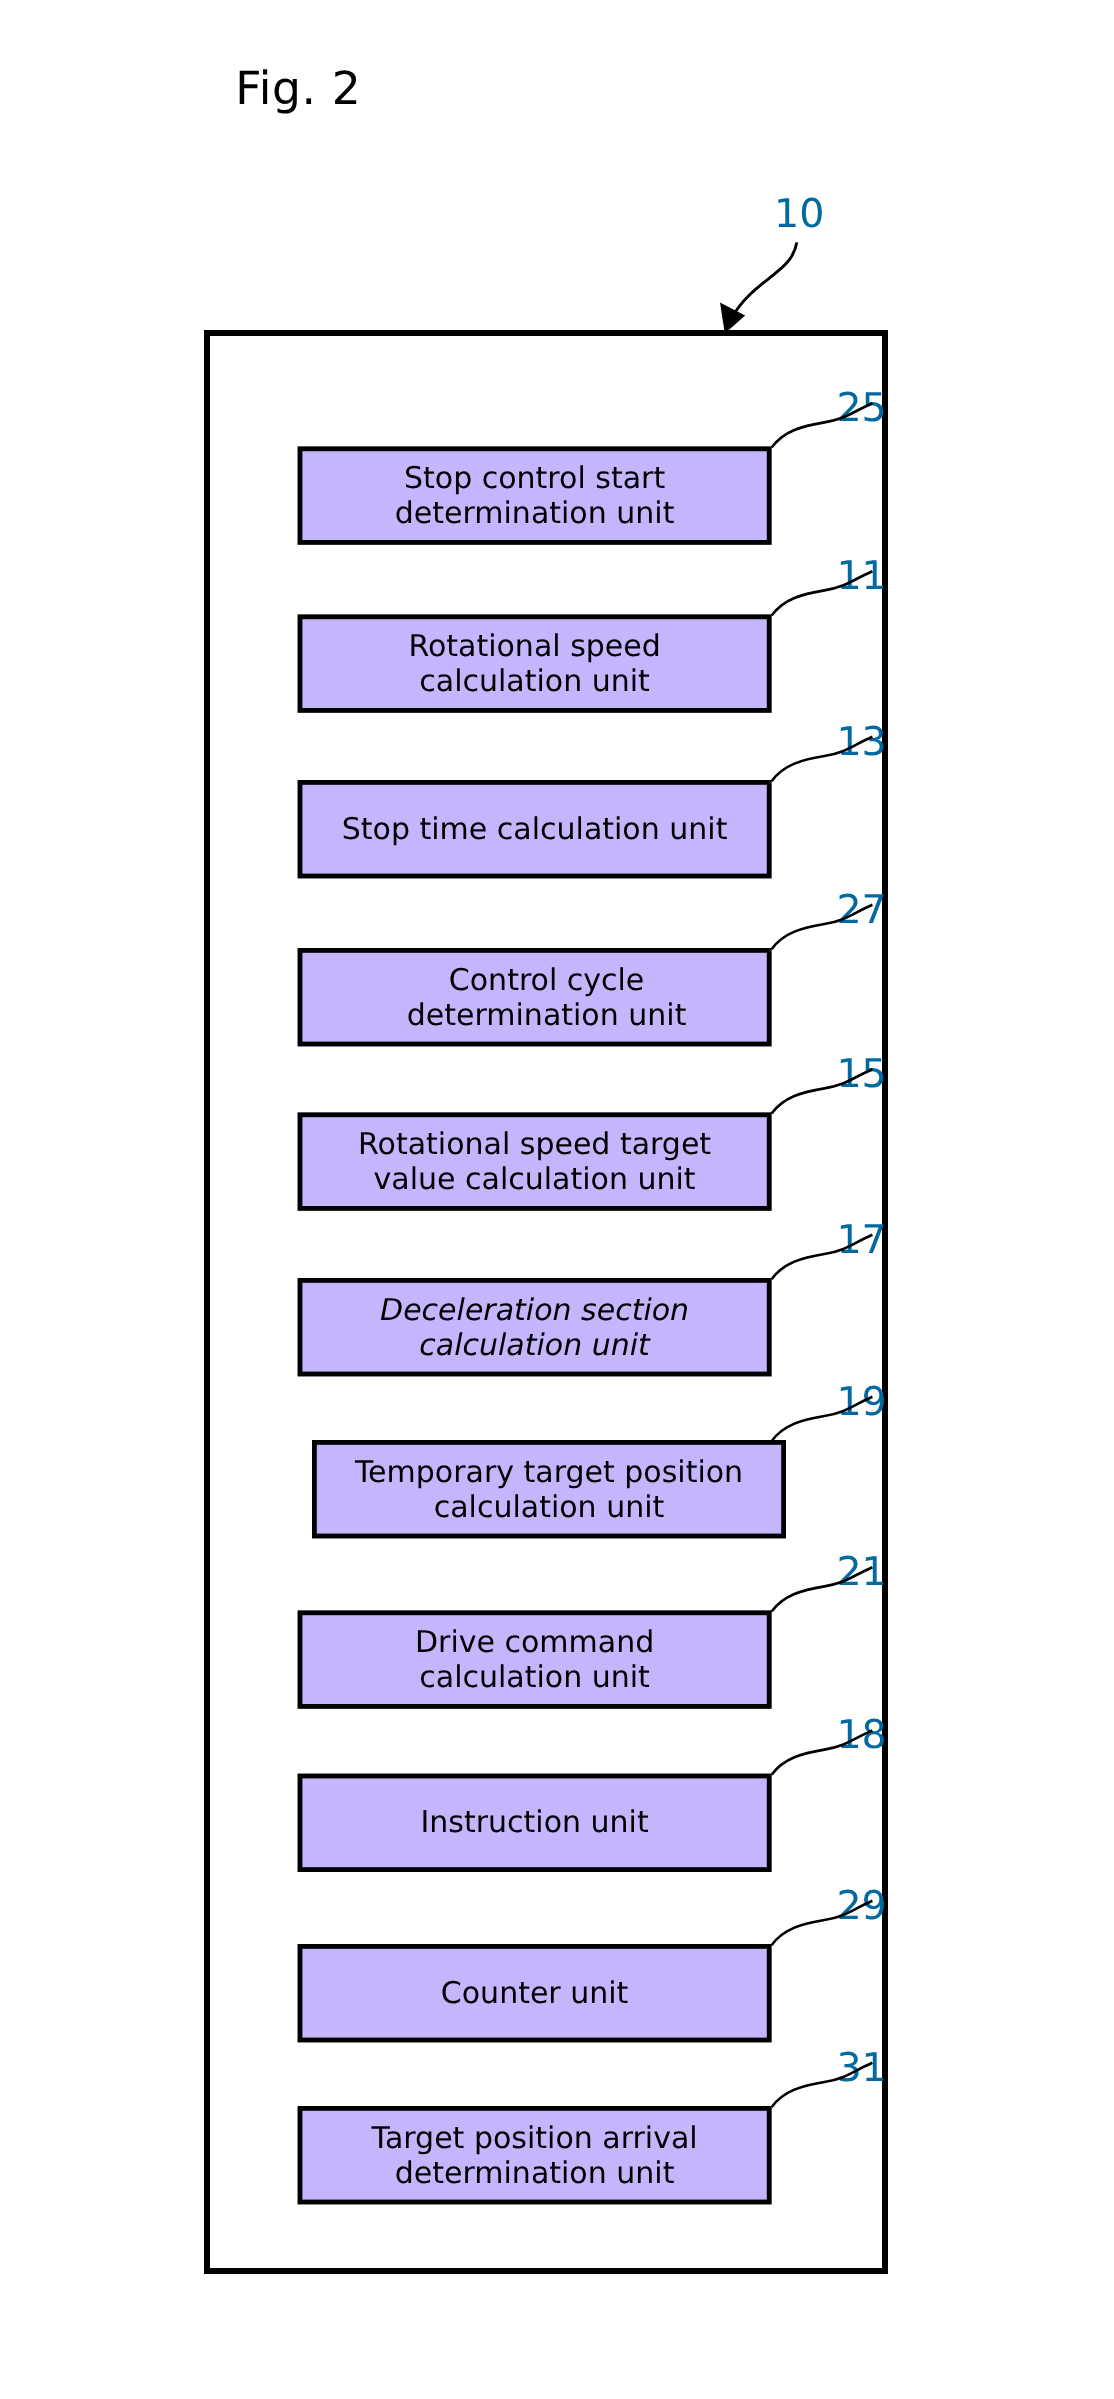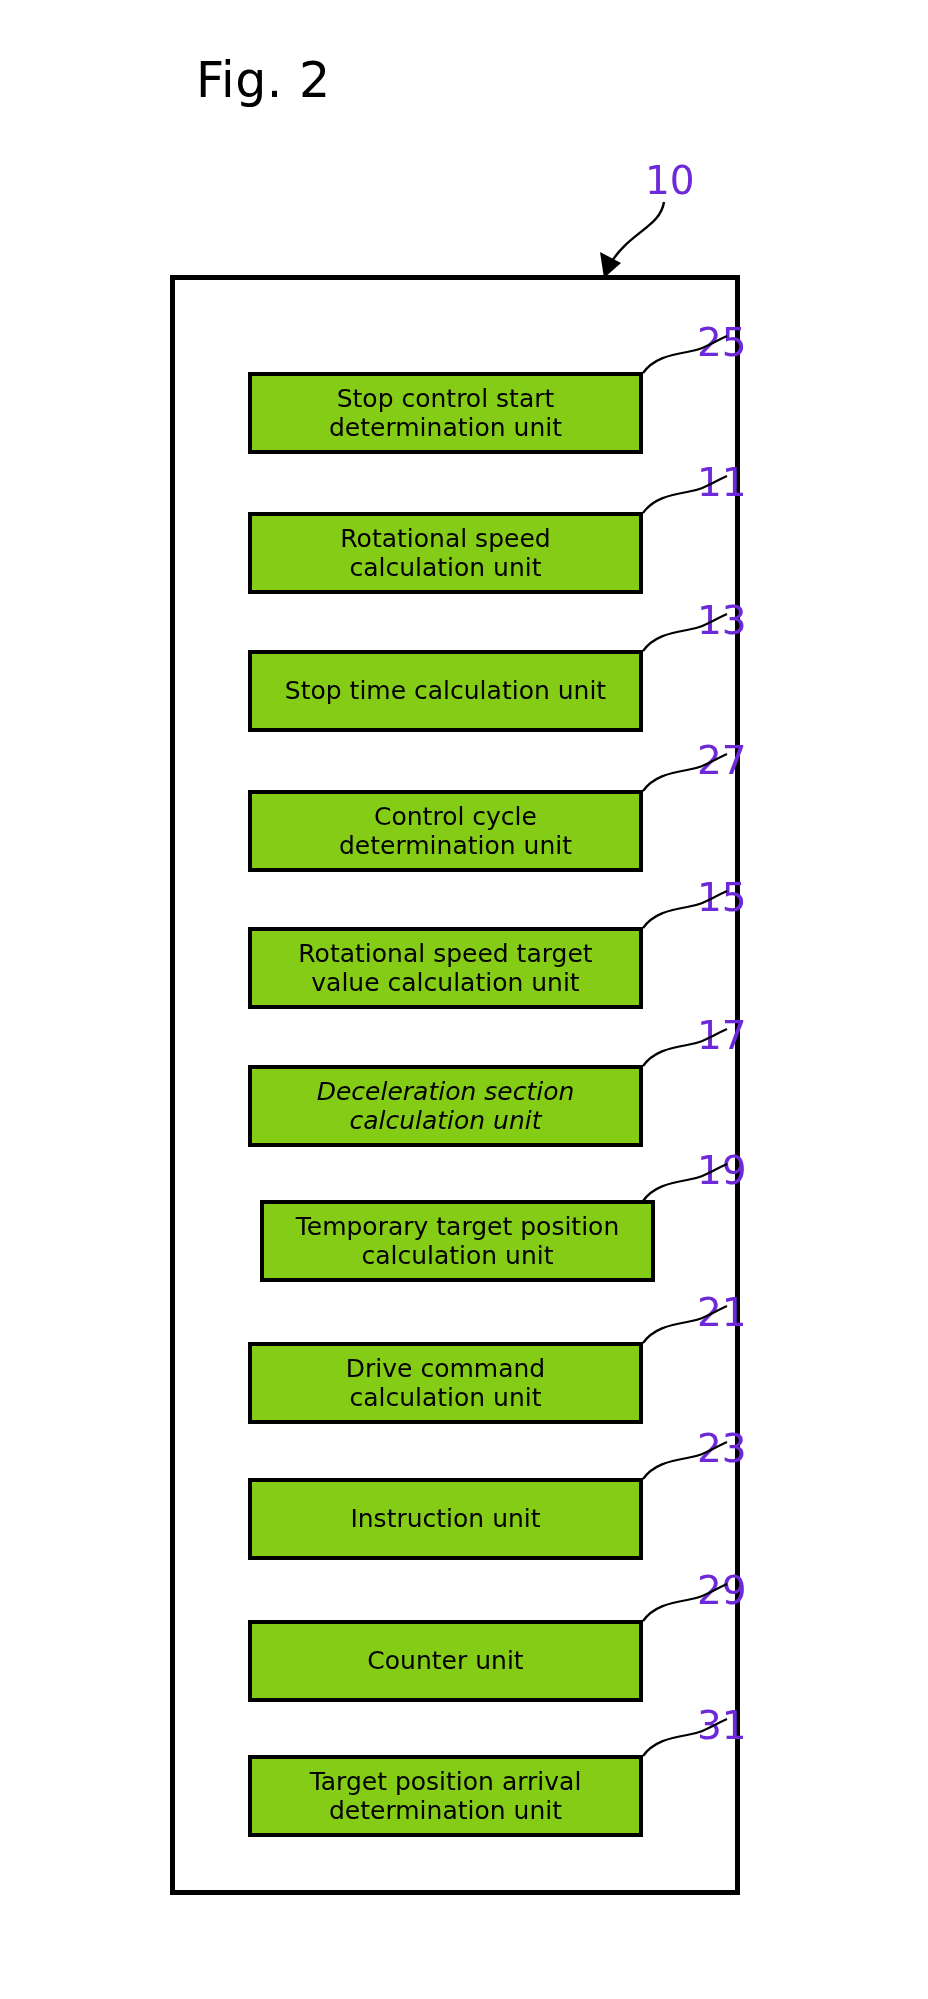--- a/index.html
+++ b/index.html
@@ -22,21 +22,21 @@
     top: 0;
     width: 928px;
     height: 1999px;
   }
 
   
   .fig-title {
     position: absolute;
     left: 196px;
     top: 52px;
-    font-size: 49px;
+    font-size: 38px;
     font-family: "DejaVu Sans", sans-serif;
     letter-spacing: 0.5px;
     color: #000;
     white-space: nowrap;
   }
 
   
   .outer-box {
     position: absolute;
     left: 170px;
@@ -49,41 +49,41 @@
   }
 
   
   .unit-box {
     position: absolute;
     left: 248px;
     width: 395px;
     height: 82px;
     border: 4px solid #000;
     box-sizing: border-box;
-    background: #84cc16;
+    background: #c4b5fd;
     display: flex;
     align-items: center;
     justify-content: center;
     text-align: center;
   }
   .unit-label {
     font-size: 25px;
     line-height: 1.17;
     letter-spacing: 0px;
     white-space: pre-line;
     color: #000;
     padding: 0 4px;
   }
 
   
   .ref-num {
     position: absolute;
-    font-size: 39px;
+    font-size: 33px;
     font-family: "DejaVu Sans", sans-serif;
-    color: #6d28d9;
+    color: #0369a1;
     white-space: nowrap;
   }
 
   
   .leader-layer {
     position: absolute;
     left: 0;
     top: 0;
     width: 928px;
     height: 1999px;
@@ -137,21 +137,21 @@
       </div>
       <div class="ref-num" style="left: 697px; top: 1148px;">19</div>
       <div class="unit-box" style="top: 1342px;">
         <div class="unit-label">Drive command
 calculation unit</div>
       </div>
       <div class="ref-num" style="left: 697px; top: 1290px;">21</div>
       <div class="unit-box" style="top: 1478px;">
         <div class="unit-label">Instruction unit</div>
       </div>
-      <div class="ref-num" style="left: 697px; top: 1426px;">23</div>
+      <div class="ref-num" style="left: 697px; top: 1426px;">18</div>
       <div class="unit-box" style="top: 1620px; align-items: center;">
         <div class="unit-label">Counter unit</div>
       </div>
       <div class="ref-num" style="left: 697px; top: 1568px;">29</div>
       <div class="unit-box" style="top: 1755px;">
         <div class="unit-label">Target position arrival
 determination unit</div>
       </div>
       <div class="ref-num" style="left: 697px; top: 1703px;">31</div>
     </div>

